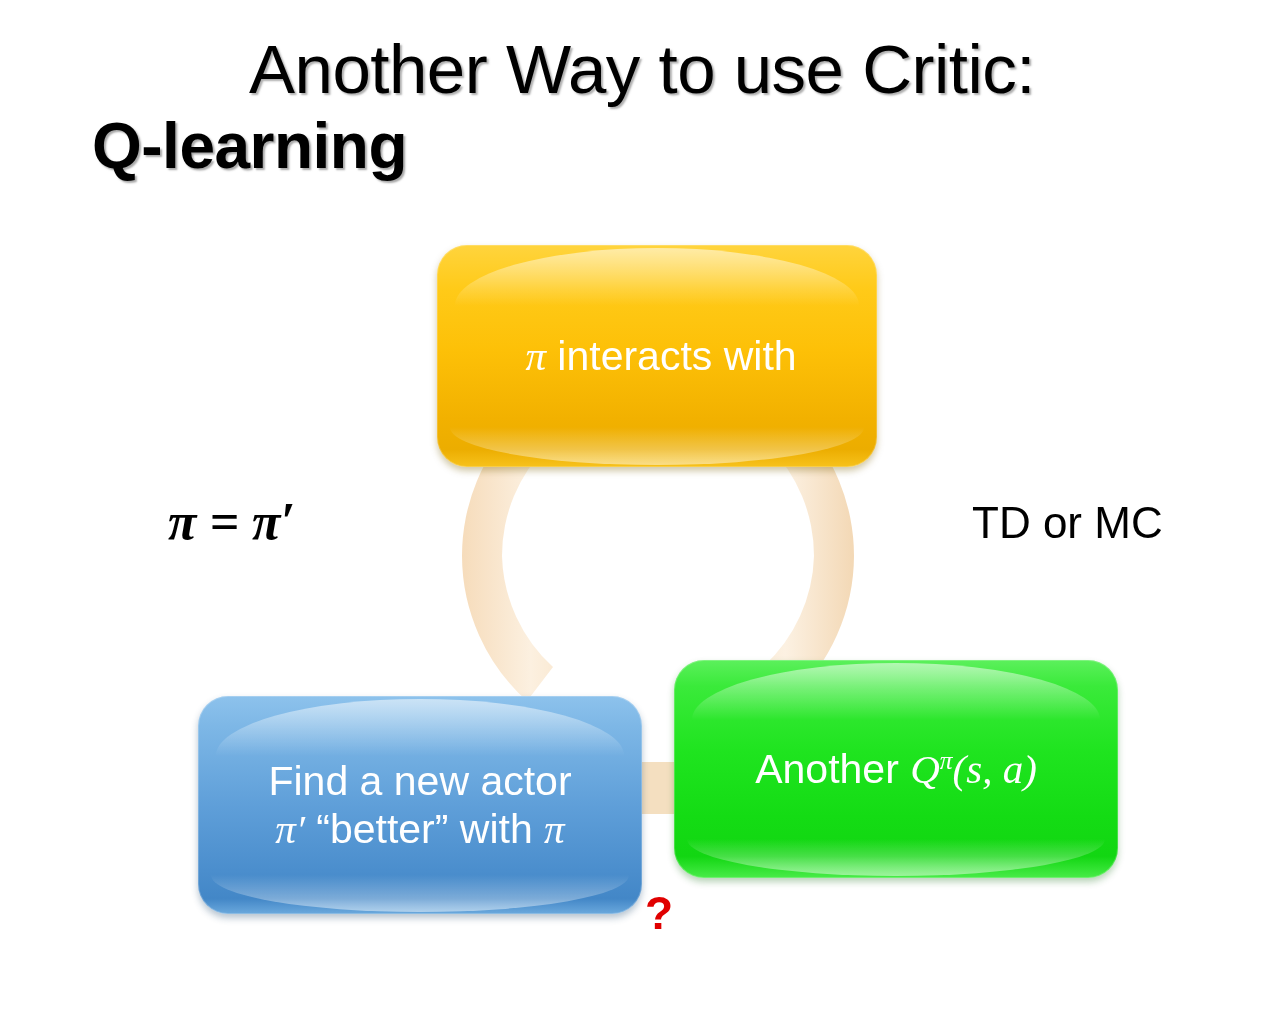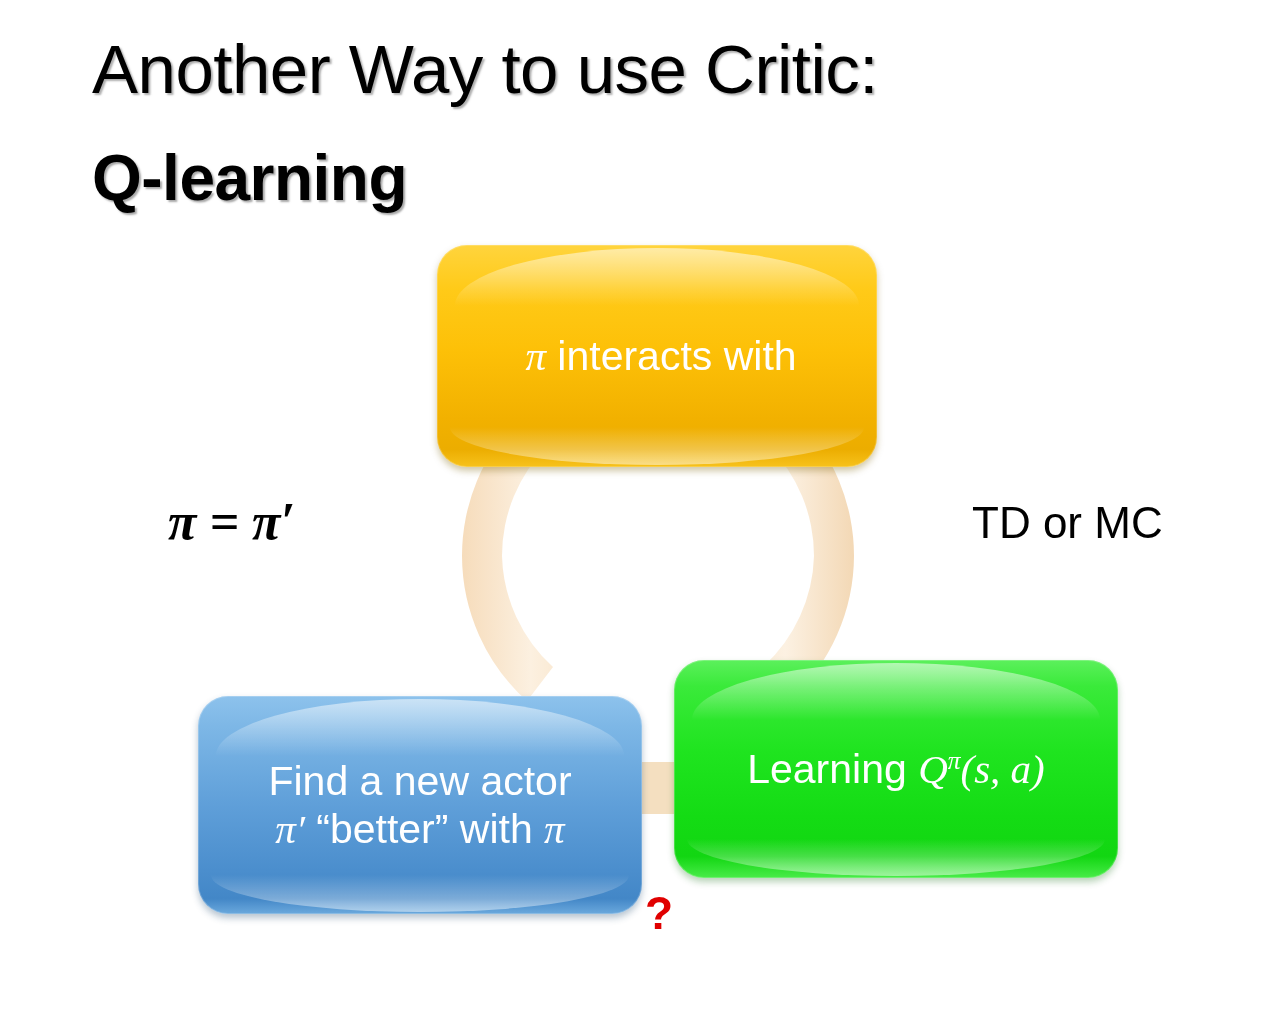--- a/index.html
+++ b/index.html
@@ -32,30 +32,31 @@
   }
   .title-line-1 {
     font-family: "Liberation Sans", sans-serif;
     font-size: 69px;
     font-weight: 400;
     line-height: 1.03;
     color: #000000;
     letter-spacing: -0.5px;
     text-shadow: 2px 2px 2px rgba(110,110,110,0.55);
     white-space: nowrap;
+    text-align: center;
   }
   .title-line-2 {
     font-family: "Liberation Sans", sans-serif;
     font-size: 64px;
     font-weight: 700;
     line-height: 1.05;
     color: #000000;
     letter-spacing: -0.5px;
     text-shadow: 2px 2px 2px rgba(110,110,110,0.6);
-    margin-top: 40px;
+    margin-top: 8px;
     white-space: nowrap;
   }
 
   
   #cycle-ring {
     position: absolute;
     left: 0;
     top: 0;
     width: 1274px;
     height: 1018px;
@@ -294,21 +295,21 @@
     <span class="label">
       <span>Find a new actor</span><br>
       <span class="mth">π′</span><span> “better” with </span><span class="mth">π</span>
     </span>
   </div>
 
   <div class="proc-box" id="box-learning-q">
     <span class="bevel-top"></span>
     <span class="bevel-bottom"></span>
     <span class="label">
-      <span>Learning </span><span class="mth">Q</span><sup class="pi-sup">π</sup><span class="mth">(s, a)</span>
+      <span>Another </span><span class="mth">Q</span><sup class="pi-sup">π</sup><span class="mth">(s, a)</span>
     </span>
   </div>
 
   <div id="label-pi-eq">π = π′</div>
 
   <div id="label-td-mc">TD or MC</div>
 
   <div id="question-mark">?</div>
 
 </div>

